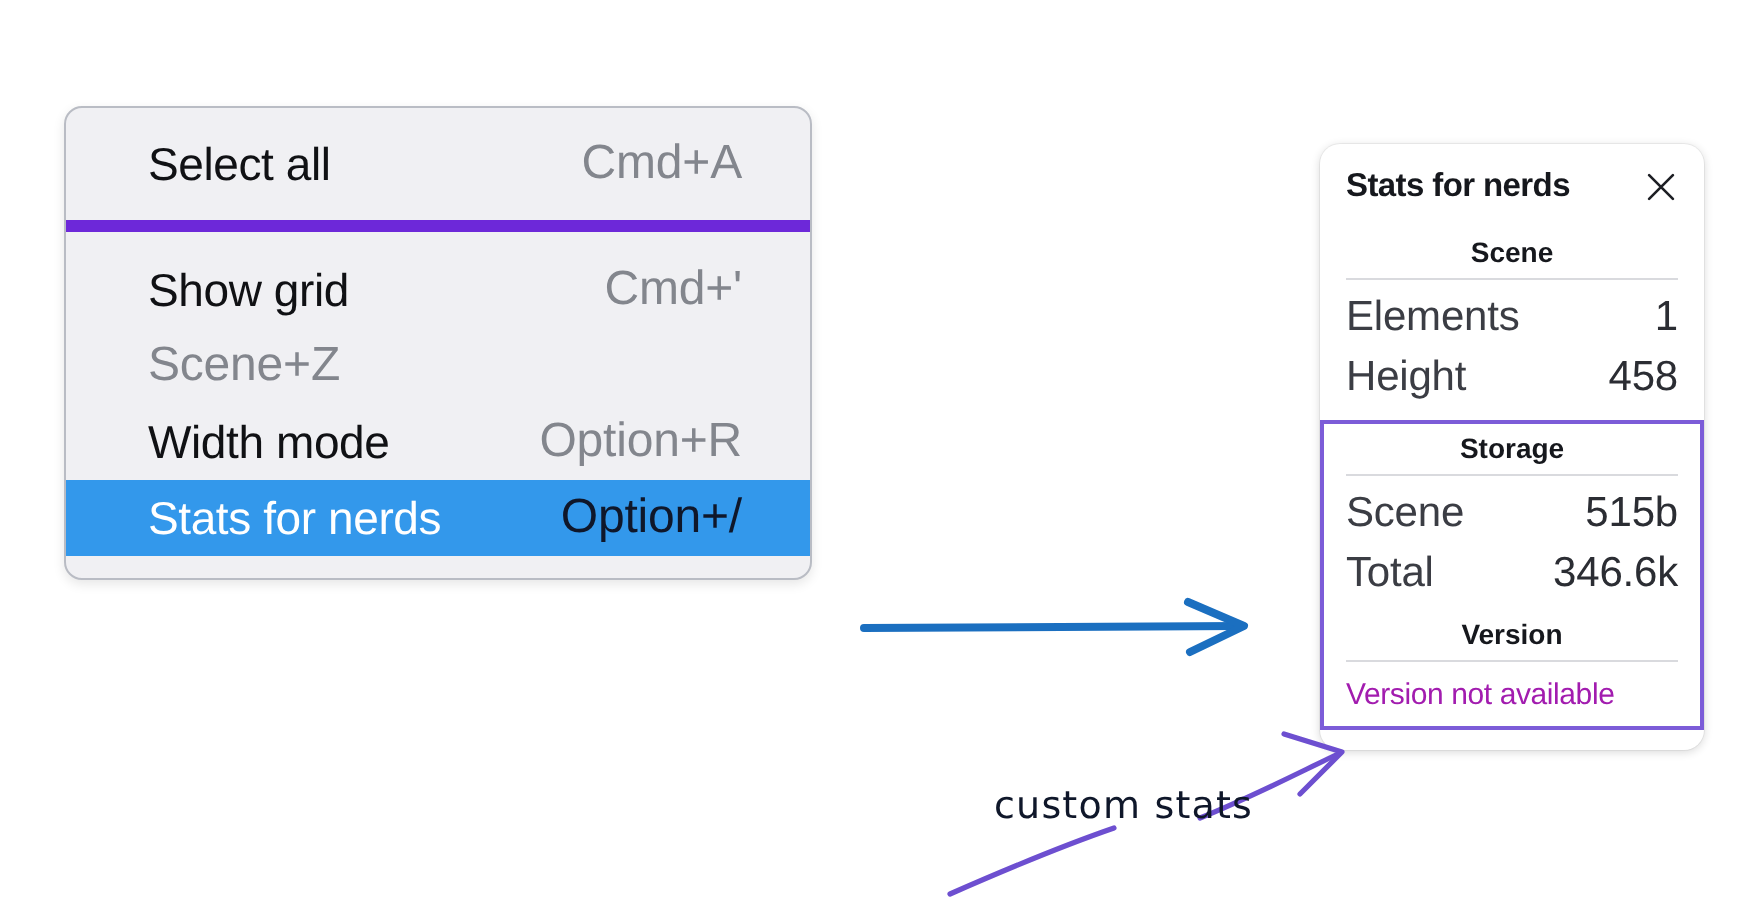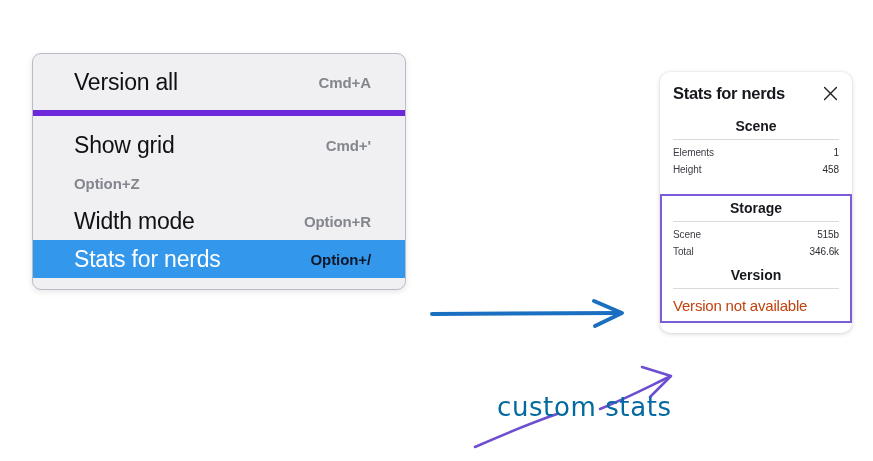--- a/index.html
+++ b/index.html
@@ -47,25 +47,24 @@
     box-sizing: border-box;
     cursor: default;
   }
   .menu-item .label {
     font-size: 23px;
     color: #101114;
     letter-spacing: -0.2px;
     white-space: nowrap;
   }
   .menu-item .shortcut {
-    font-size: 15px;
+    font-size: 24px;
     color: #83868d;
     white-space: nowrap;
     letter-spacing: -0.1px;
-    font-weight: bold;
   }
   .menu-item.selected {
     background: #3398eb;
   }
   .menu-item.selected .label { color: #ffffff; }
   .menu-item.selected .shortcut { color: #0f172a; }
 
   
   #stats-panel {
     position: absolute;
@@ -109,81 +108,81 @@
   }
   .sep {
     height: 1px;
     background: #d9dade;
     margin: 0 0 4px 0;
   }
   .stat-row {
     display: flex;
     justify-content: space-between;
     align-items: baseline;
-    font-size: 10px;
+    font-size: 21px;
     color: #3b3d44;
     padding: 3px 0;
     letter-spacing: -0.1px;
     text-align: center;
   }
   .stat-row .v { color: #2b2d33; }
   .free-row {
     font-size: 15px;
-    color: #c2410c;
+    color: #a21caf;
     padding: 4px 0 1px 0;
     letter-spacing: -0.2px;
   }
 
   
   #custom-stats-box {
     border: 2px solid #7c5cd8;
-    margin: 16px 0 0 0;
+    margin: 6px 0 0 0;
     padding: 3px 11px 6px 11px;
     box-sizing: border-box;
   }
 
   
   #annotations {
     position: absolute;
     left: 0; top: 0;
     width: 873px; height: 461px;
     pointer-events: none;
   }
   #custom-stats-label {
     position: absolute;
     left: 497px;
     top: 392px;
     font-family: "DejaVu Sans", sans-serif;
-    font-size: 26px;
-    color: #0369a1;
+    font-size: 19px;
+    color: #0f172a;
     letter-spacing: 0.6px;
     white-space: nowrap;
   }
 </style>
 </head>
 <body>
 
 <div id="canvas">
 
   <div id="context-menu">
 
     <div class="menu-group">
       <div class="menu-item">
-        <span class="label">Version all</span>
+        <span class="label">Select all</span>
         <span class="shortcut">Cmd+A</span>
       </div>
     </div>
 
     <div class="menu-group">
       <div class="menu-item">
         <span class="label">Show grid</span>
         <span class="shortcut">Cmd+'</span>
       </div>
       <div class="menu-item">
-        <span class="shortcut">Option+Z</span>
+        <span class="shortcut">Scene+Z</span>
       </div>
       <div class="menu-item">
         <span class="label">Width mode</span>
         <span class="shortcut">Option+R</span>
       </div>
       <div class="menu-item selected">
         <span class="label">Stats for nerds</span>
         <span class="shortcut">Option+/</span>
       </div>
     </div>

